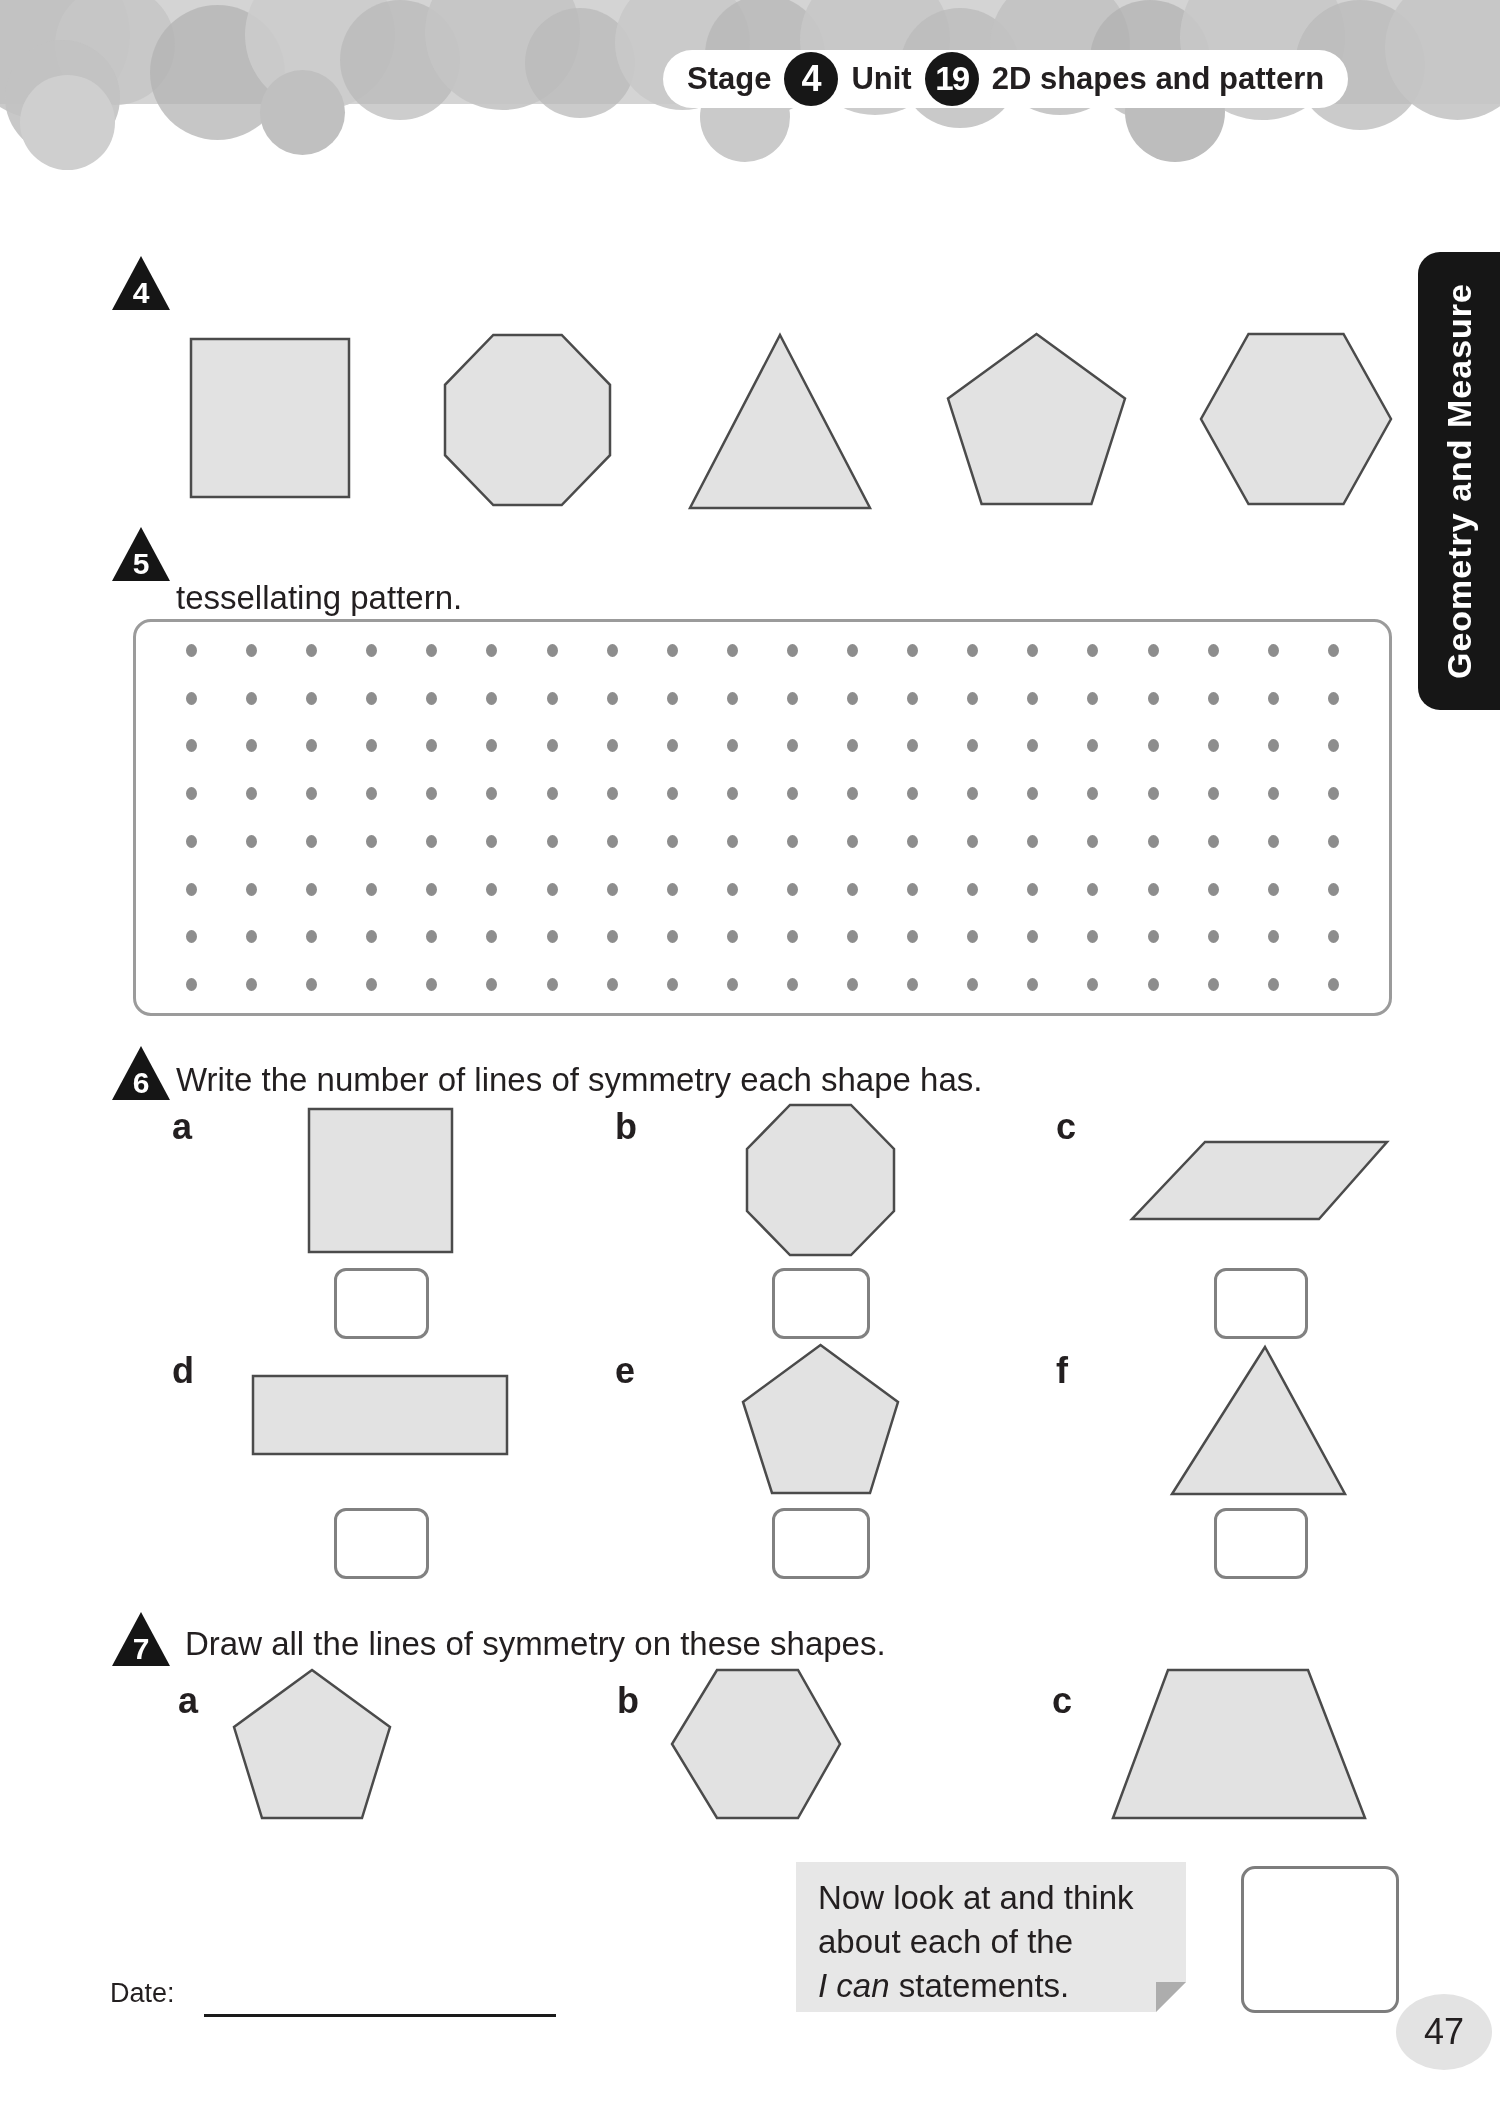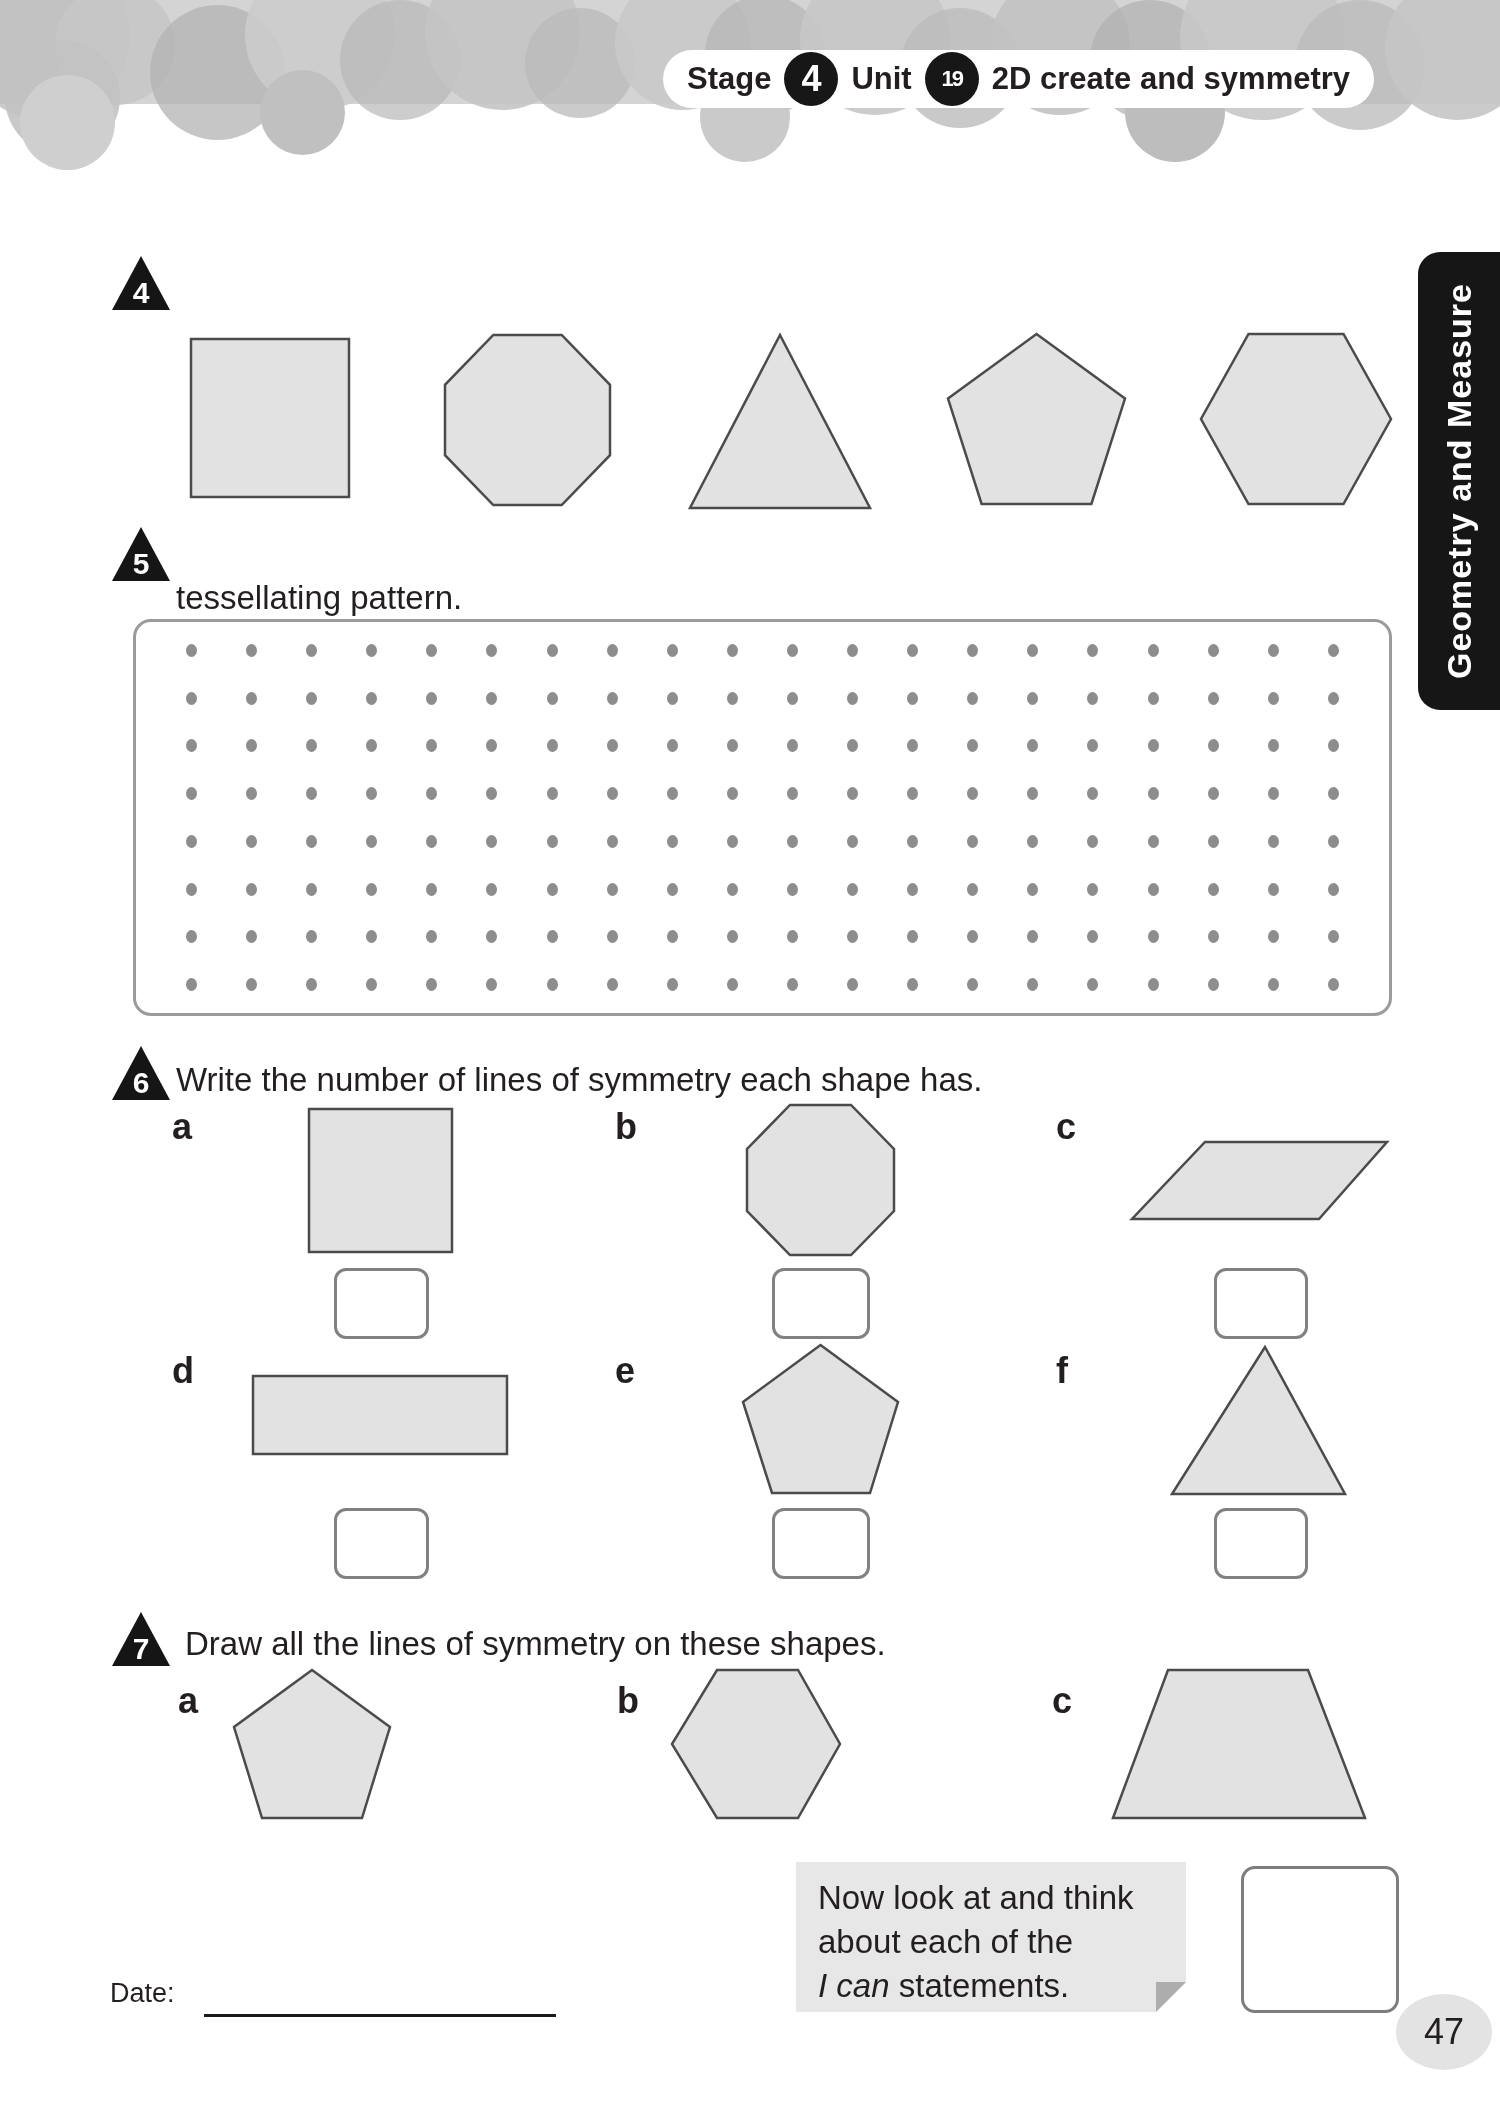--- a/index.html
+++ b/index.html
@@ -7,21 +7,21 @@
         font-family:"Liberation Sans",sans-serif;color:#231f20;}
 
   
   .header-band{position:absolute;left:0;top:0;width:1500px;height:104px;background:#d4d4d4;}
   .bubble{position:absolute;border-radius:50%;}
   .header-pill{position:absolute;top:50px;height:58px;background:#ffffff;border-radius:30px;
                display:flex;align-items:center;gap:13px;padding:0 24px;z-index:6;}
   .pill-word{font-weight:bold;font-size:31px;white-space:nowrap;}
   .num-disc{width:54px;height:54px;border-radius:50%;background:#171717;color:#fff;
             display:flex;align-items:center;justify-content:center;font-weight:bold;flex:0 0 auto;}
-  .disc-small{font-size:36px;} .disc-tight{font-size:22px;letter-spacing:-2px;}
+  .disc-small{font-size:36px;} .disc-tight{font-size:33px;letter-spacing:-2px;}
 
   
   .side-tab{position:absolute;left:1418px;top:252px;width:82px;height:458px;background:#161616;
             border-radius:22px 0 0 22px;display:flex;align-items:center;justify-content:center;}
   .side-tab span{writing-mode:vertical-rl;transform:rotate(180deg);color:#ffffff;
                  font-weight:bold;font-size:34px;letter-spacing:1px;white-space:nowrap;}
 
   
   .badge{position:absolute;width:58px;height:54px;background:#151515;
          clip-path:polygon(50% 0,100% 100%,0 100%);display:flex;align-items:flex-end;justify-content:center;}
@@ -86,21 +86,21 @@
     <div class="bubble" style="left:260px;top:70px;width:85px;height:85px;background:#c0c0c0"></div>
     <div class="bubble" style="left:700px;top:72px;width:90px;height:90px;background:#cacaca"></div>
     <div class="bubble" style="left:1125px;top:62px;width:100px;height:100px;background:#bdbdbd"></div>
   </div>
 
   <div class="header-pill" style="left:663px;">
     <span class="pill-word">Stage</span>
     <span class="num-disc disc-small">4</span>
     <span class="pill-word">Unit</span>
     <span class="num-disc disc-tight">19</span>
-    <span class="pill-word">2D create and symmetry</span>
+    <span class="pill-word">2D shapes and pattern</span>
   </div>
 
   <div class="side-tab">
     <span>Geometry and Measure</span>
   </div>
 
   <div class="badge" style="left:112px;top:256px;">
     <span>4</span>
   </div>
 

